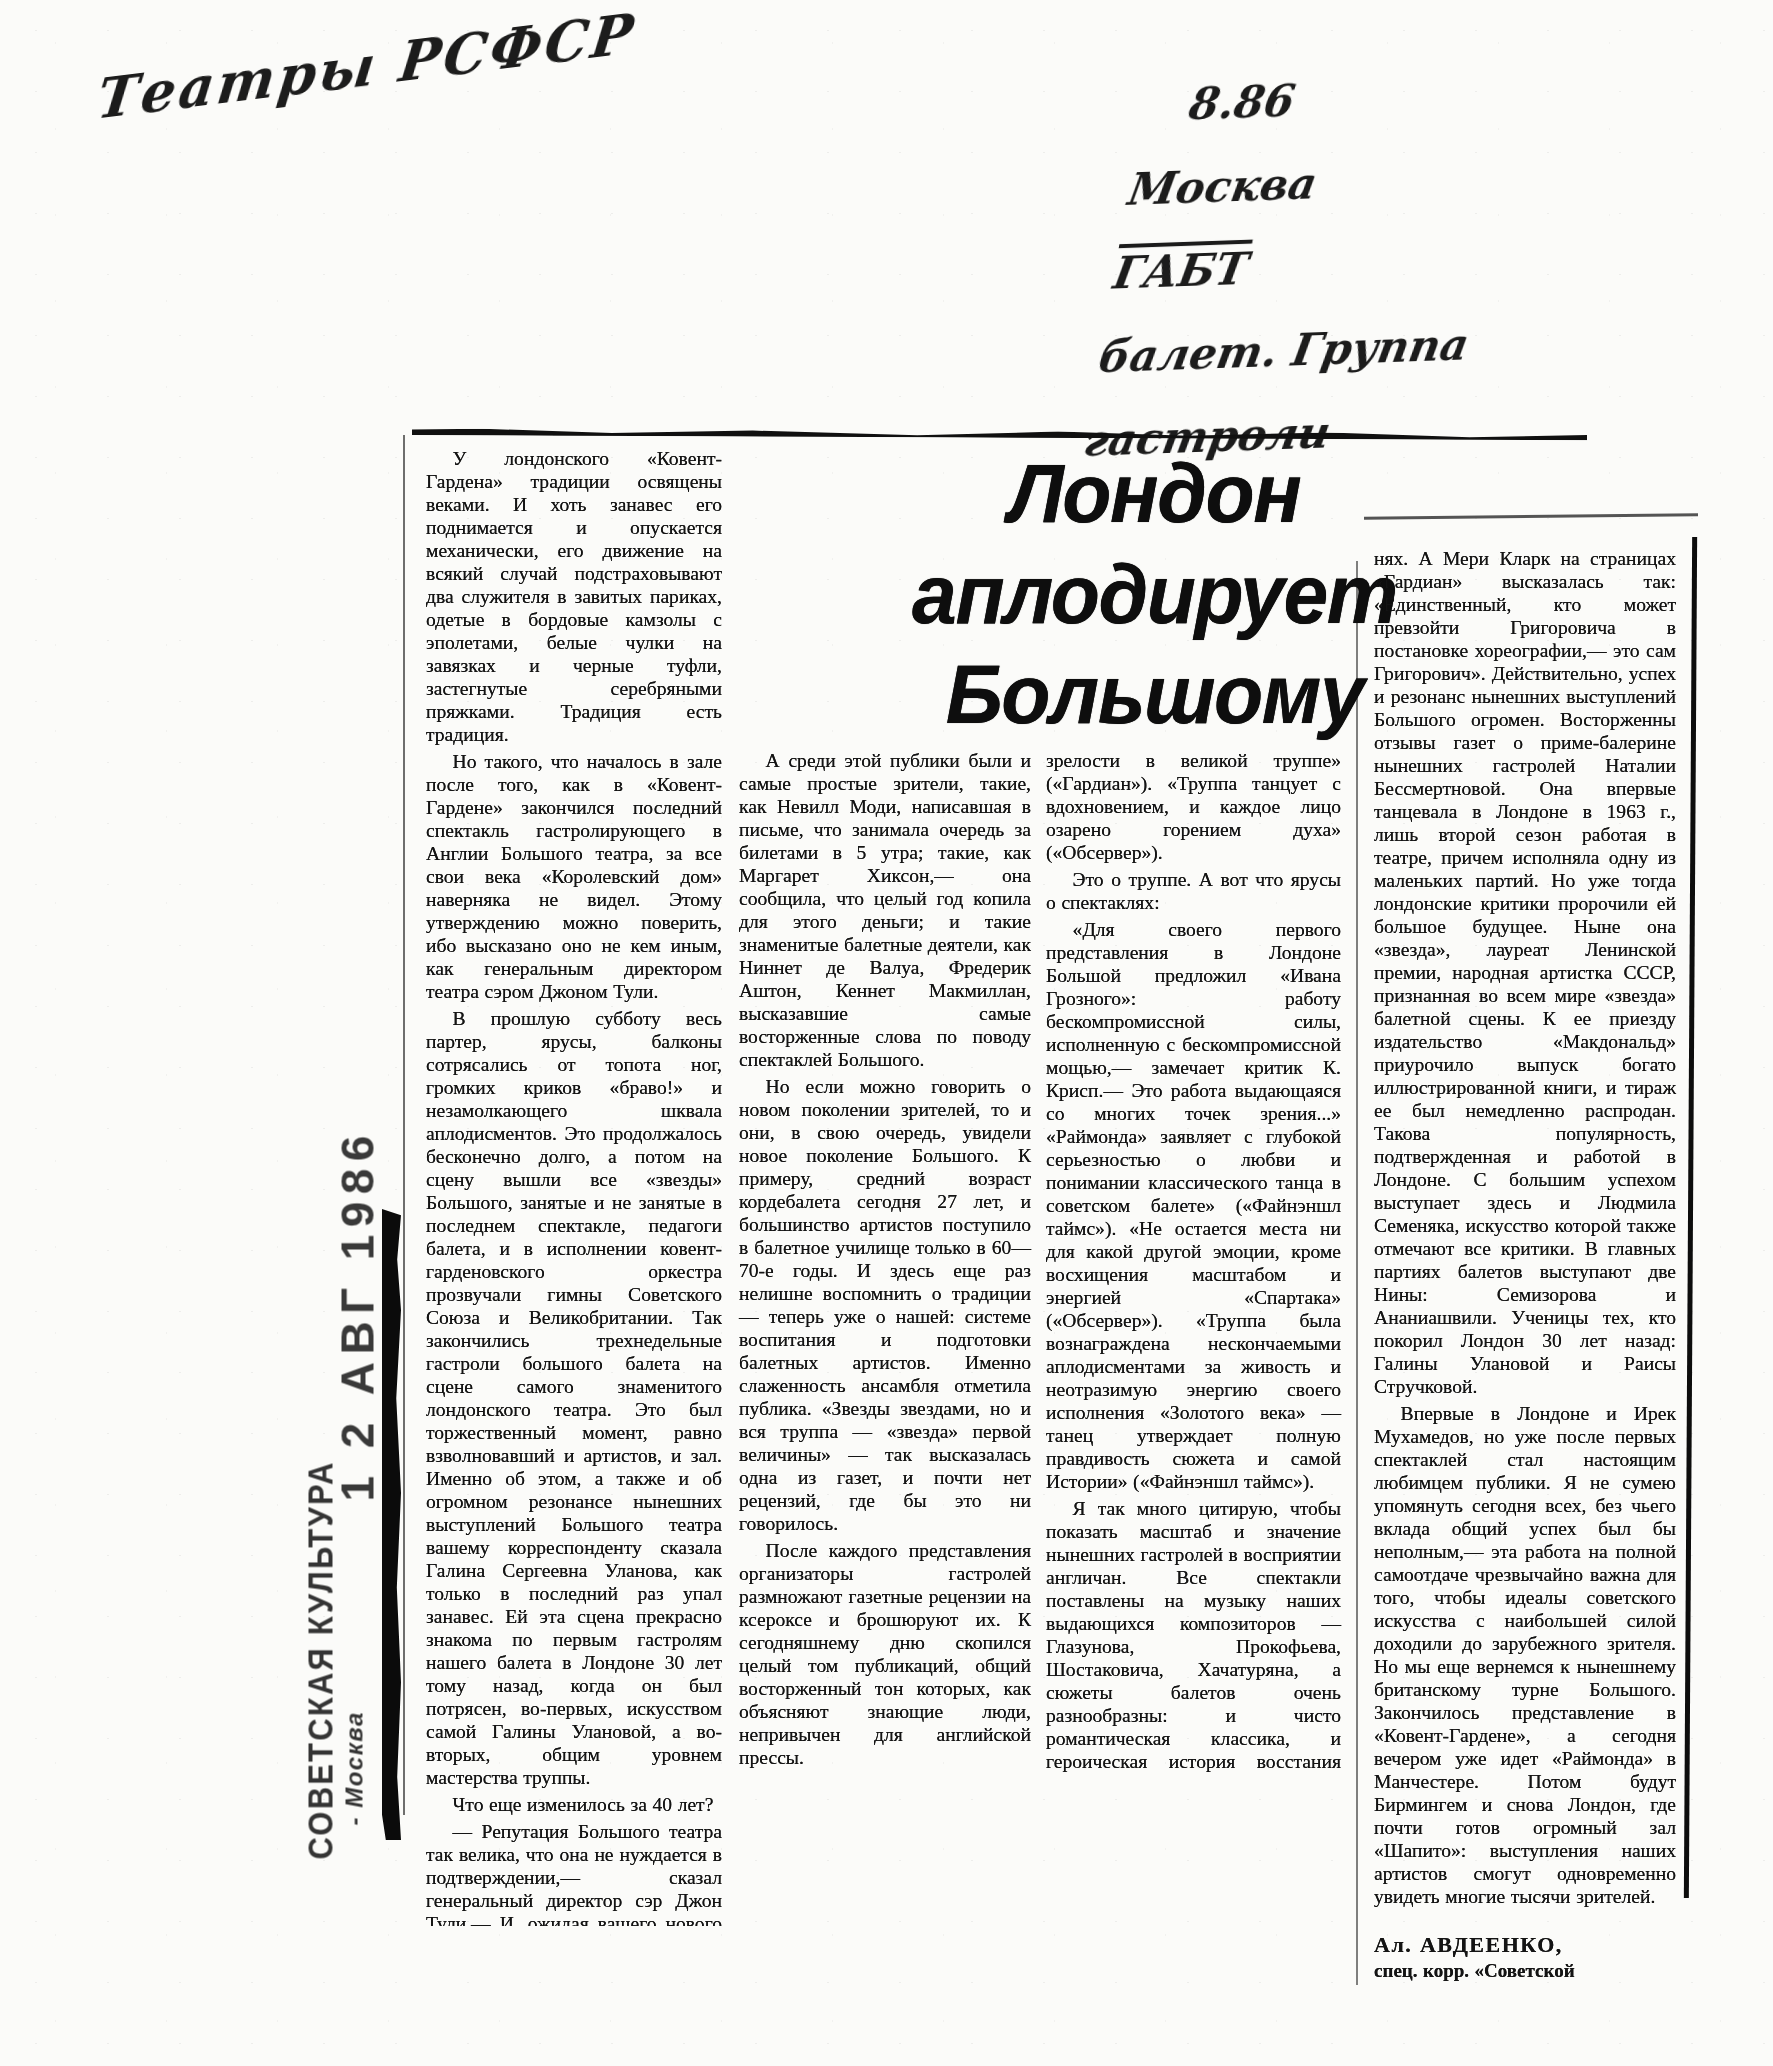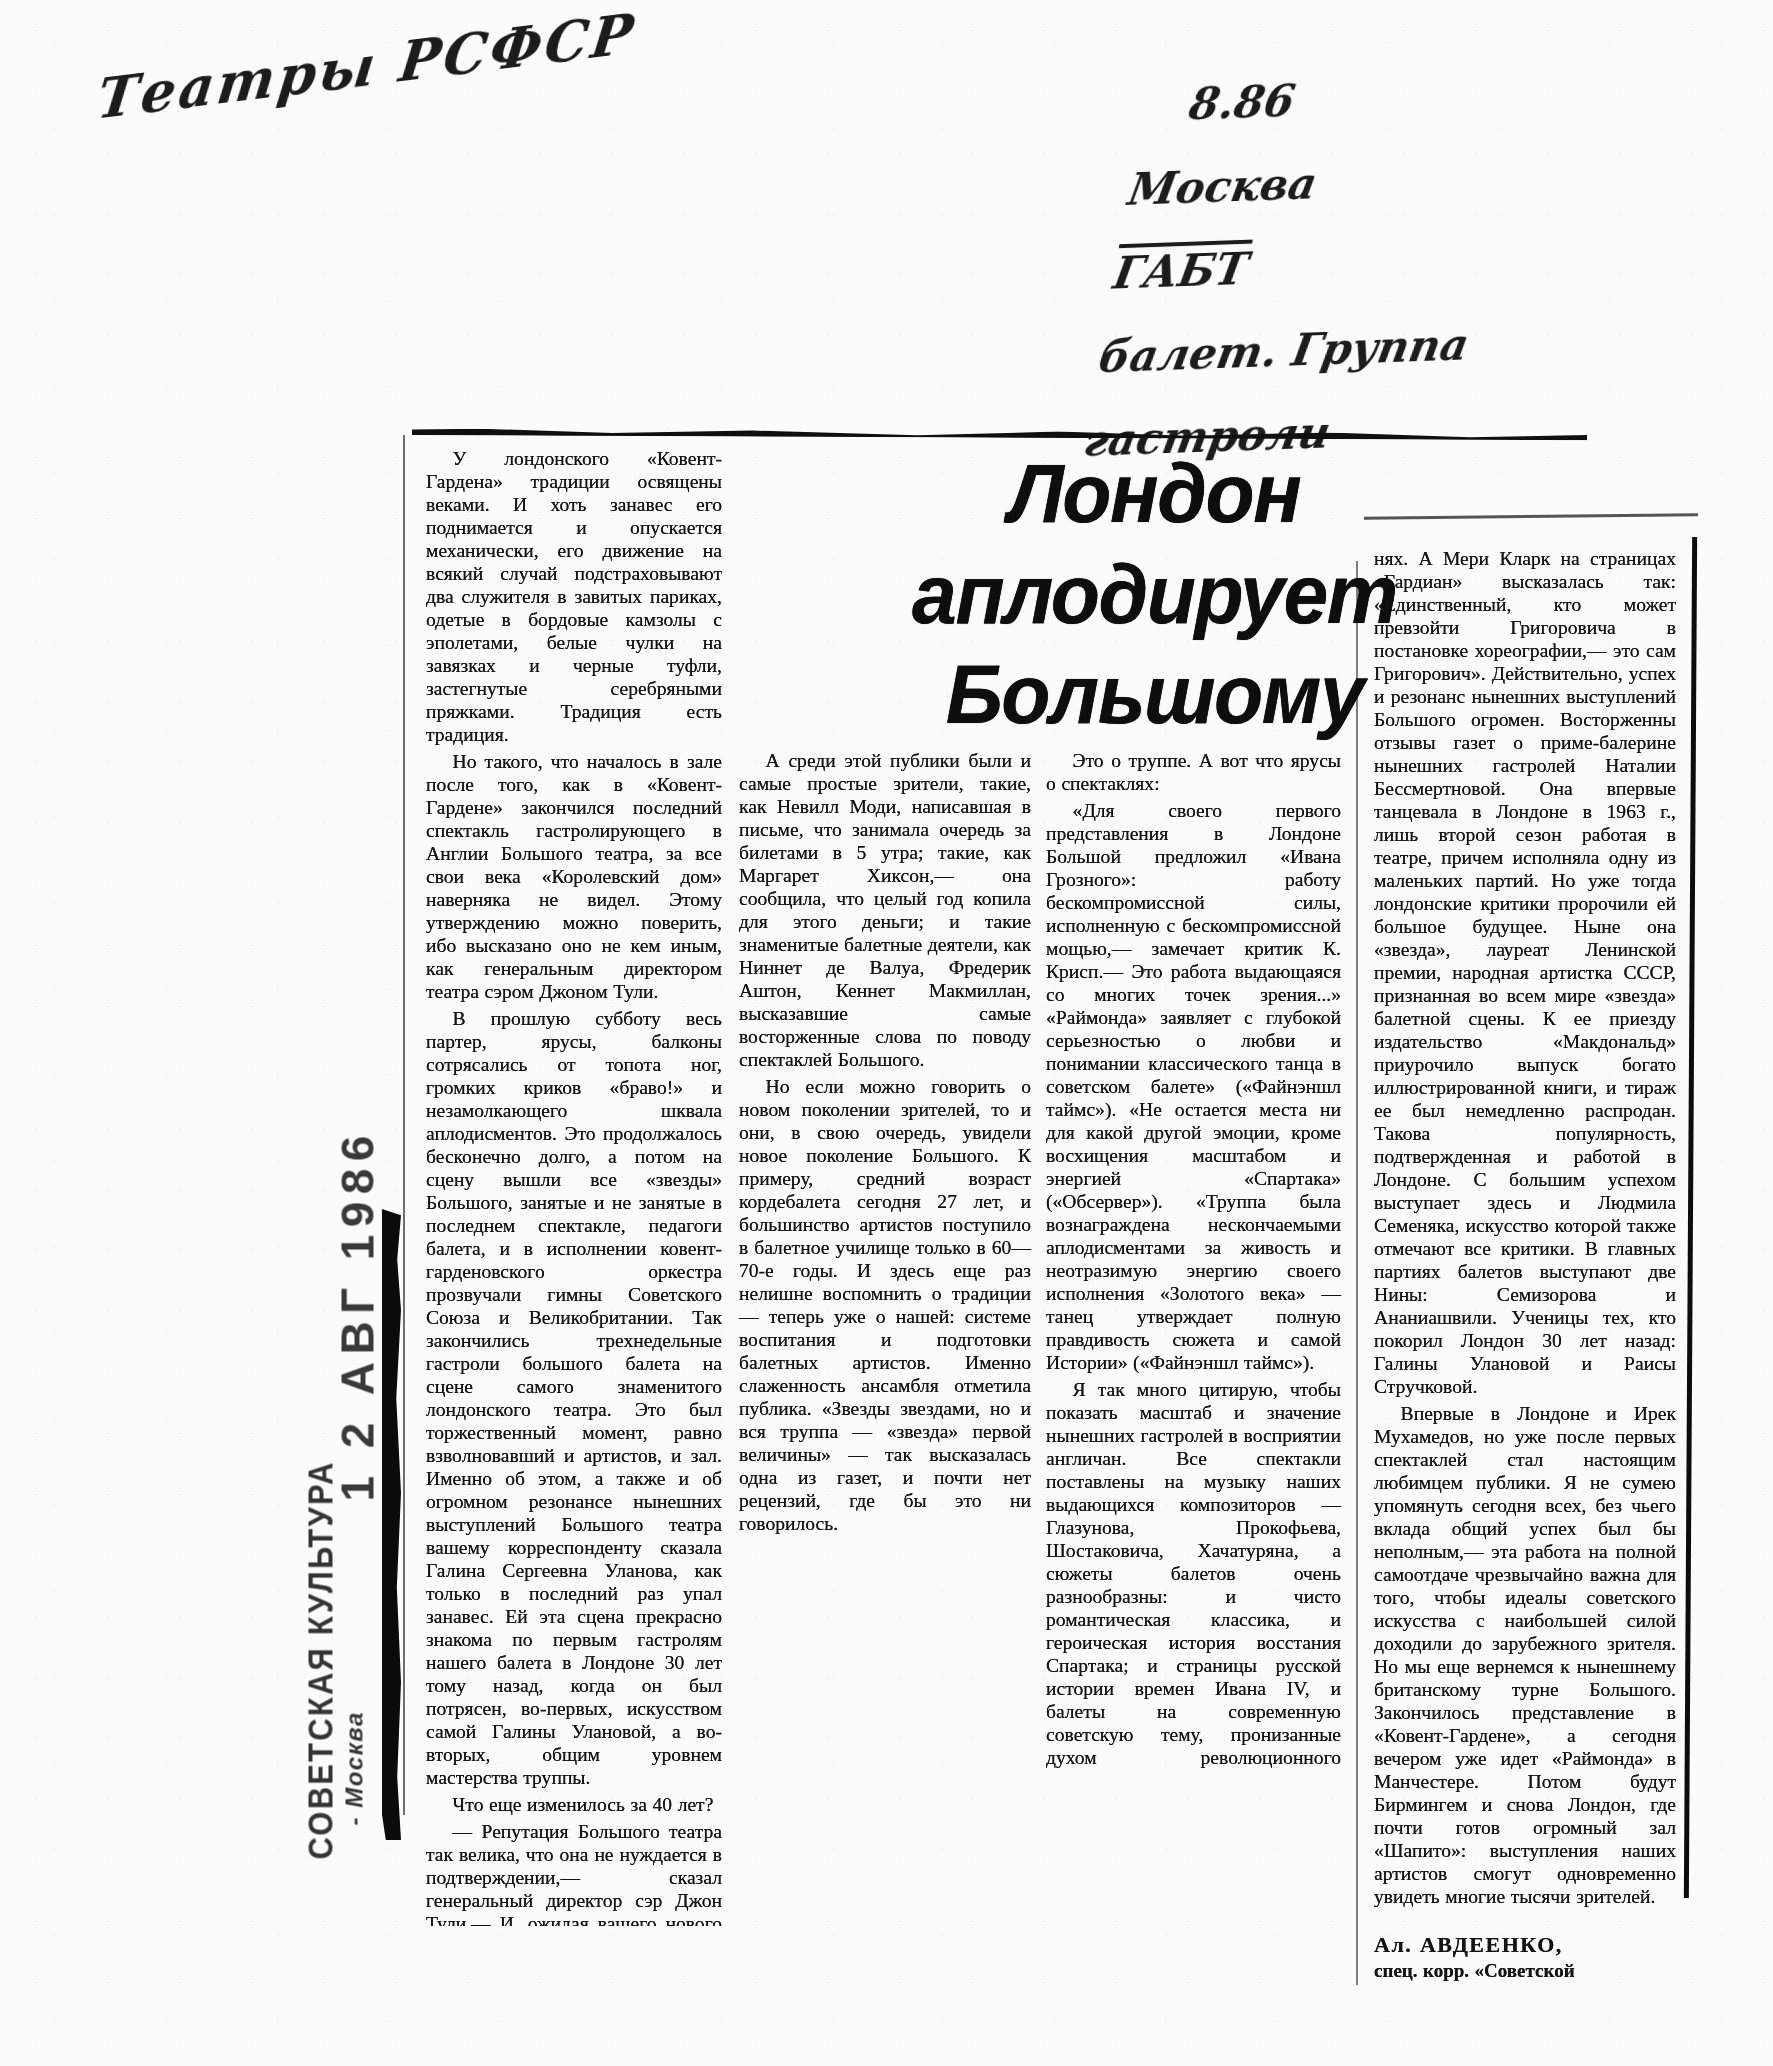--- a/index.html
+++ b/index.html
@@ -107,22 +107,24 @@
 <div class="col col1">
     <p>У лондонского «Ковент-Гардена» традиции освящены веками. И хоть занавес его поднимается и опускается механически, его движение на всякий случай подстраховывают два служителя в завитых париках, одетые в бордовые камзолы с эполетами, белые чулки на завязках и черные туфли, застегнутые серебряными пряжками. Традиция есть традиция.</p>
     <p>Но такого, что началось в зале после того, как в «Ковент-Гардене» закончился последний спектакль гастролирующего в Англии Большого театра, за все свои века «Королевский дом» наверняка не видел. Этому утверждению можно поверить, ибо высказано оно не кем иным, как генеральным директором театра сэром Джоном Тули.</p>
     <p>В прошлую субботу весь партер, ярусы, балконы сотрясались от топота ног, громких криков «браво!» и незамолкающего шквала аплодисментов. Это продолжалось бесконечно долго, а потом на сцену вышли все «звезды» Большого, занятые и не занятые в последнем спектакле, педагоги балета, и в исполнении ковент-гарденовского оркестра прозвучали гимны Советского Союза и Великобритании. Так закончились трехнедельные гастроли большого балета на сцене самого знаменитого лондонского театра. Это был торжественный момент, равно взволновавший и артистов, и зал. Именно об этом, а также и об огромном резонансе нынешних выступлений Большого театра вашему корреспонденту сказала Галина Сергеевна Уланова, как только в последний раз упал занавес. Ей эта сцена прекрасно знакома по первым гастролям нашего балета в Лондоне 30 лет тому назад, когда он был потрясен, во-первых, искусством самой Галины Улановой, а во-вторых, общим уровнем мастерства труппы.</p>
     <p>Что еще изменилось за 40 лет?</p>
     <p class="dash">— Репутация Большого театра так велика, что она не нуждается в подтверждении,— сказал генеральный директор сэр Джон Тули.— И, ожидая вашего нового приезда, мы искренне желали нового успеха театру, с которым по существу встречалось новое поколение зрителей. Однако даже представить себе не могли подоб-</p>
   </div>
 <div class="col col2">
     <p>А среди этой публики были и самые простые зрители, такие, как Невилл Моди, написавшая в письме, что занимала очередь за билетами в 5 утра; такие, как Маргарет Хиксон,— она сообщила, что целый год копила для этого деньги; и такие знаменитые балетные деятели, как Ниннет де Валуа, Фредерик Аштон, Кеннет Макмиллан, высказавшие самые восторженные слова по поводу спектаклей Большого.</p>
     <p>Но если можно говорить о новом поколении зрителей, то и они, в свою очередь, увидели новое поколение Большого. К примеру, средний возраст кордебалета сегодня 27 лет, и большинство артистов поступило в балетное училище только в 60—70-е годы. И здесь еще раз нелишне воспомнить о традиции — теперь уже о нашей: системе воспитания и подготовки балетных артистов. Именно слаженность ансамбля отметила публика. «Звезды звездами, но и вся труппа — «звезда» первой величины» — так высказалась одна из газет, и почти нет рецензий, где бы это ни говорилось.</p>
+    <p>После каждого представления организаторы гастролей размножают газетные рецензии на ксероксе и брошюруют их. К сегодняшнему дню скопился целый том публикаций, общий восторженный тон которых, как объясняют знающие люди, непривычен для английской прессы.</p>
   </div>
 <div class="col col3">
+    <p class="cont">зрелости в великой труппе» («Гардиан»). «Труппа танцует с вдохновением, и каждое лицо озарено горением духа» («Обсервер»).</p>
     <p>Это о труппе. А вот что ярусы о спектаклях:</p>
     <p>«Для своего первого представления в Лондоне Большой предложил «Ивана Грозного»: работу бескомпромиссной силы, исполненную с бескомпромиссной мощью,— замечает критик К. Крисп.— Это работа выдающаяся со многих точек зрения...» «Раймонда» заявляет с глубокой серьезностью о любви и понимании классического танца в советском балете» («Файнэншл таймс»). «Не остается места ни для какой другой эмоции, кроме восхищения масштабом и энергией «Спартака» («Обсервер»). «Труппа была вознаграждена нескончаемыми аплодисментами за живость и неотразимую энергию своего исполнения «Золотого века» — танец утверждает полную правдивость сюжета и самой Истории» («Файнэншл таймс»).</p>
     <p>Я так много цитирую, чтобы показать масштаб и значение нынешних гастролей в восприятии англичан. Все спектакли поставлены на музыку наших выдающихся композиторов — Глазунова, Прокофьева, Шостаковича, Хачатуряна, а сюжеты балетов очень разнообразны: и чисто романтическая классика, и героическая история восстания Спартака; и страницы русской истории времен Ивана IV, и балеты на современную советскую тему, пронизанные духом революционного переустройства мира.</p>
   </div>
 <div class="col col4">
     <p class="cont">нях. А Мери Кларк на страницах «Гардиан» высказалась так: «Единственный, кто может превзойти Григоровича в постановке хореографии,— это сам Григорович». Действительно, успех и резонанс нынешних выступлений Большого огромен. Восторженны отзывы газет о приме-балерине нынешних гастролей Наталии Бессмертновой. Она впервые танцевала в Лондоне в 1963 г., лишь второй сезон работая в театре, причем исполняла одну из маленьких партий. Но уже тогда лондонские критики пророчили ей большое будущее. Ныне она «звезда», лауреат Ленинской премии, народная артистка СССР, признанная во всем мире «звезда» балетной сцены. К ее приезду издательство «Макдональд» приурочило выпуск богато иллюстрированной книги, и тираж ее был немедленно распродан. Такова популярность, подтвержденная и работой в Лондоне. С большим успехом выступает здесь и Людмила Семеняка, искусство которой также отмечают все критики. В главных партиях балетов выступают две Нины: Семизорова и Ананиашвили. Ученицы тех, кто покорил Лондон 30 лет назад: Галины Улановой и Раисы Стручковой.</p>
     <p>Впервые в Лондоне и Ирек Мухамедов, но уже после первых спектаклей стал настоящим любимцем публики. Я не сумею упомянуть сегодня всех, без чьего вклада общий успех был бы неполным,— эта работа на полной самоотдаче чрезвычайно важна для того, чтобы идеалы советского искусства с наибольшей силой доходили до зарубежного зрителя. Но мы еще вернемся к нынешнему британскому турне Большого. Закончилось представление в «Ковент-Гардене», а сегодня вечером уже идет «Раймонда» в Манчестере. Потом будут Бирмингем и снова Лондон, где почти готов огромный зал «Шапито»: выступления наших артистов смогут одновременно увидеть многие тысячи зрителей.</p>
     <p class="sig-name">Ал. АВДЕЕНКО,</p>
     <p class="sig-role">спец. корр. «Советской культуры».</p>
   </div>

